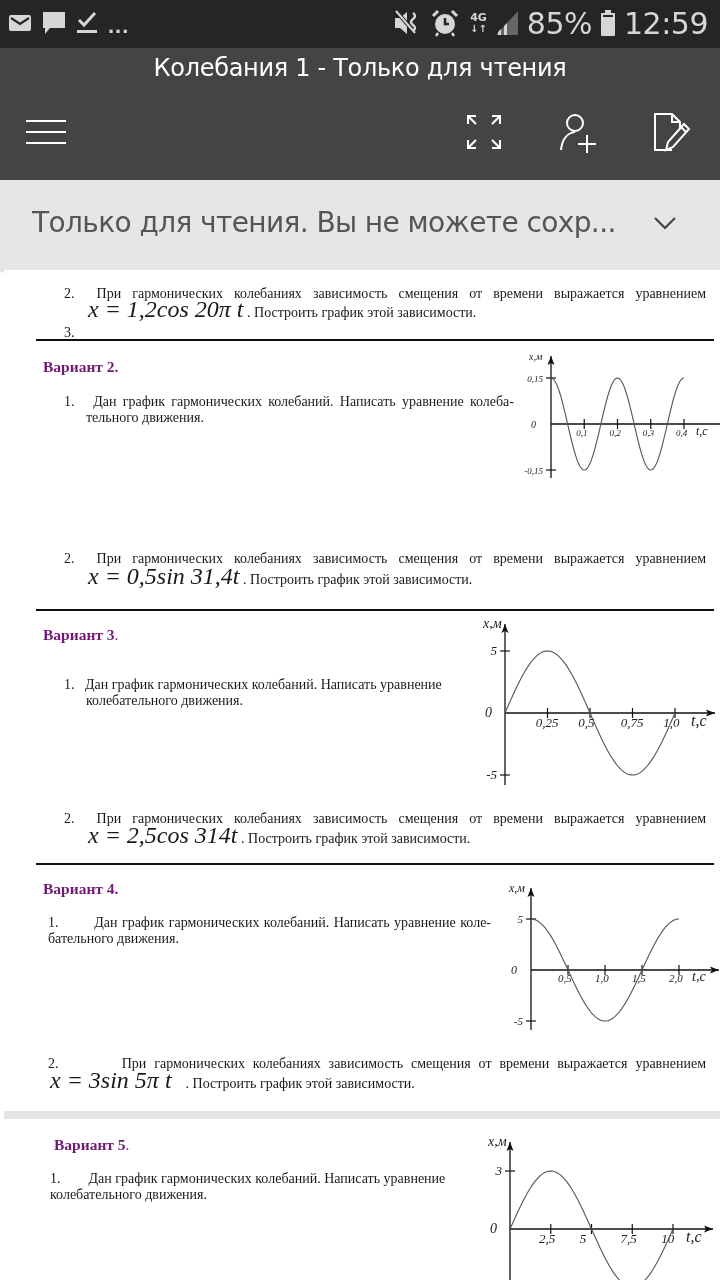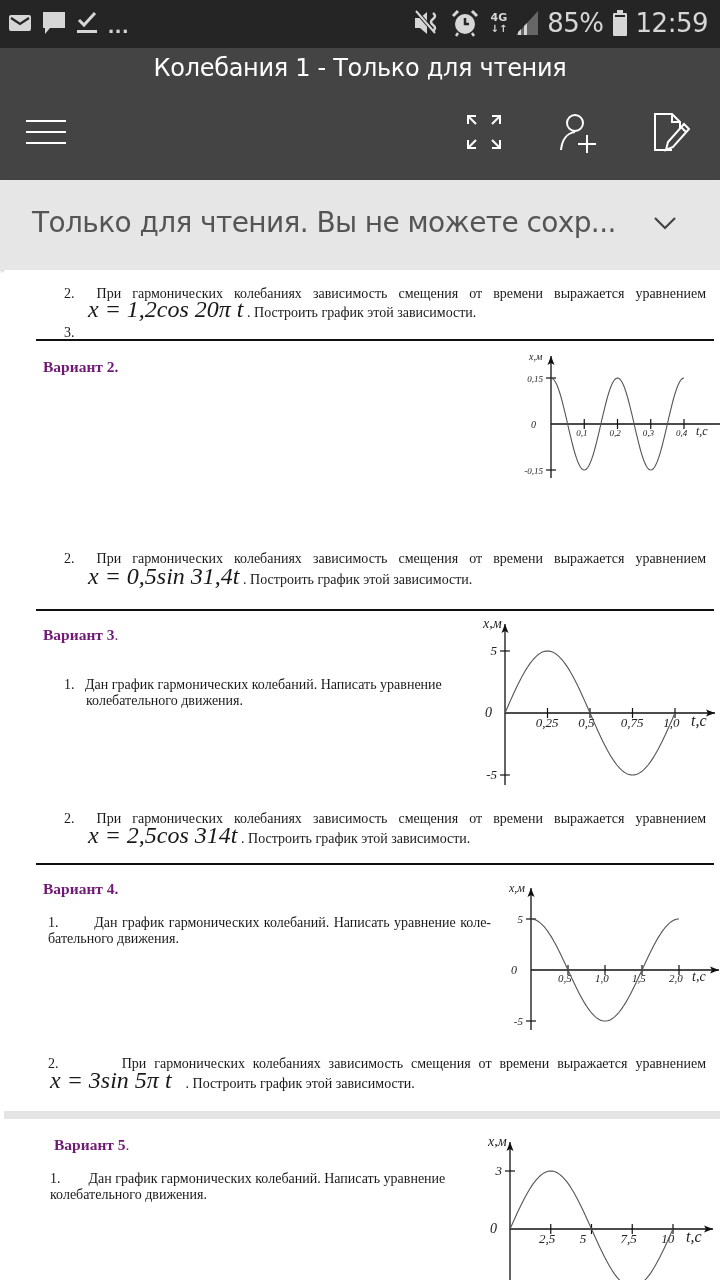--- a/index.html
+++ b/index.html
@@ -3,21 +3,21 @@
 <meta charset="utf-8">
 <style>
   * { box-sizing: border-box; margin: 0; padding: 0; }
   html, body { width: 720px; height: 1280px; overflow: hidden; background: #ffffff; }
   body { font-family: "Liberation Sans", sans-serif; position: relative; }
 
   
   .status-bar { position: absolute; left: 0; top: 0; width: 720px; height: 48px; background: #252525; color: #d6d6d6; }
   .sb-left { position: absolute; left: 8px; top: 8px; height: 30px; display: flex; align-items: center; gap: 10px; }
   .sb-right { position: absolute; right: 12px; top: 6px; height: 34px; display: flex; align-items: center; gap: 8px; }
-  .sb-text { font-family: "DejaVu Sans", sans-serif; font-size: 26px; color: #d6d6d6; letter-spacing: -0.5px; }
+  .sb-text { font-family: "DejaVu Sans", sans-serif; font-size: 30px; color: #d6d6d6; letter-spacing: -0.5px; }
   .sb-small { font-family: "DejaVu Sans", sans-serif; font-size: 11px; font-weight: bold; line-height: 11px; text-align: right; color: #d6d6d6; }
   .sb-dots { font-size: 22px; font-weight: bold; color: #d6d6d6; margin-top: 6px; letter-spacing: 1px; }
 
   
   .app-header { position: absolute; left: 0; top: 48px; width: 720px; height: 132px; background: #444444; color: #ffffff; padding-left: 10px; }
   .app-title { position: absolute; left: 0; top: 6px; width: 720px; text-align: center; font-size: 24px; color: #ffffff; font-family: "DejaVu Sans", sans-serif; font-weight: normal; letter-spacing: -0.3px; }
   .hamburger { position: absolute; left: 26px; top: 70px; width: 40px; height: 28px; cursor: pointer; }
   .hamburger span { display: block; position: absolute; left: 0; width: 40px; height: 2px; background: #ffffff; }
   .hdr-btn { position: absolute; top: 62px; width: 44px; height: 44px; cursor: pointer; }
 
@@ -130,20 +130,24 @@
     <div class="just"><span>2.</span>&nbsp;&nbsp;<span>При гармонических колебаниях зависимость смещения от времени выражается уравнением</span></div>
   </div>
   <div class="txt" style="left:84px; top:31px;">
     <span class="formula" style="font-style:italic;">x = 1,2cos 20π t</span>
     <span>. Построить график этой зависимости.</span>
   </div>
   <div class="txt" style="left:60px; top:55px;">3.</div>
   <div class="hr" style="left:32px; top:69px; width:678px;"></div>
 
   <div class="variant-title" style="left:39px; top:88px;">Вариант 2.</div>
+  <div class="txt" style="left:60px; top:124px; width:450px;">
+    <div class="just"><span>1.</span>&nbsp;&nbsp;&nbsp;<span>Дан график гармонических колебаний. Написать уравнение колеба-</span></div>
+    <div style="padding-left:22px;">тельного движения.</div>
+  </div>
   <svg class="graph" id="g0" style="position:absolute; left:510px; top:78px;" width="210" height="130">
       <line x1="37" y1="76" x2="220" y2="76" stroke="#111" stroke-width="1.3"></line>
       <path d="M220 76 l-9 -3.5 l2 3.5 l-2 3.5 Z" fill="#111"></path>
       <line x1="37" y1="130" x2="37" y2="8" stroke="#111" stroke-width="1.3"></line>
       <path d="M37 8 l-3.5 9 l3.5 -2 l3.5 2 Z" fill="#111"></path>
       <text x="15" y="12" font-size="10">x,м</text>
       <text x="182" y="87" font-size="12">t,c</text>
       <text x="17" y="80" font-size="10">0</text>
       <line x1="70.25" y1="71" x2="70.25" y2="81" stroke="#111" stroke-width="1.2"></line>
       <text x="62.15" y="88" font-size="9">0,1</text>

